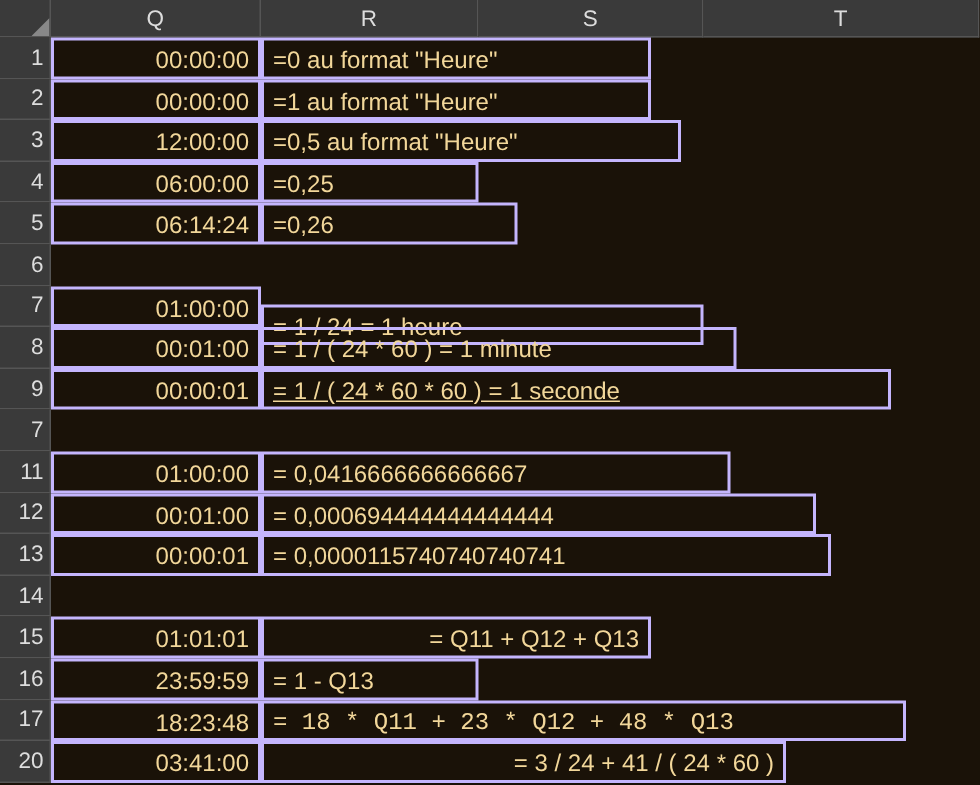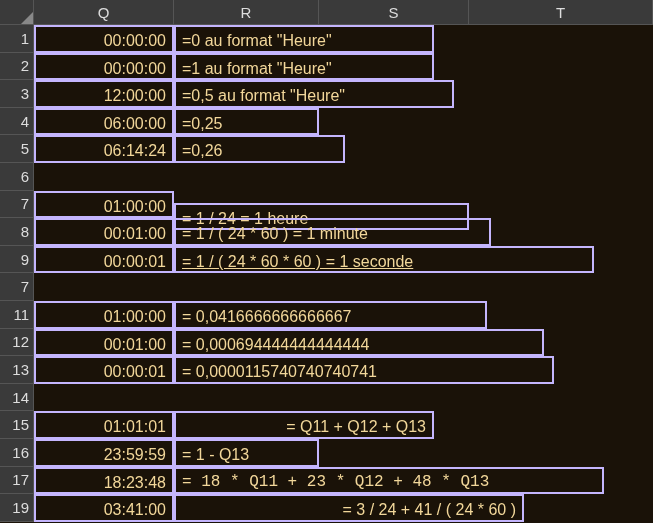--- a/index.html
+++ b/index.html
@@ -122,21 +122,21 @@
       <div class="rowhead">8</div>
       <div class="rowhead">9</div>
       <div class="rowhead">7</div>
       <div class="rowhead">11</div>
       <div class="rowhead">12</div>
       <div class="rowhead">13</div>
       <div class="rowhead">14</div>
       <div class="rowhead">15</div>
       <div class="rowhead">16</div>
       <div class="rowhead">17</div>
-      <div class="rowhead">19</div>
+      <div class="rowhead">20</div>
     </div>
 
   <div class="grid" id="grid">
       <div class="row">
         <div class="cell q bordered">00:00:00</div>
         <div class="cell r bordered" style="width: 260px;">=0 au format "Heure"</div>
       </div>
       <div class="row">
         <div class="cell q bordered">00:00:00</div>
         <div class="cell r bordered" style="width: 260px;">=1 au format "Heure"</div>

